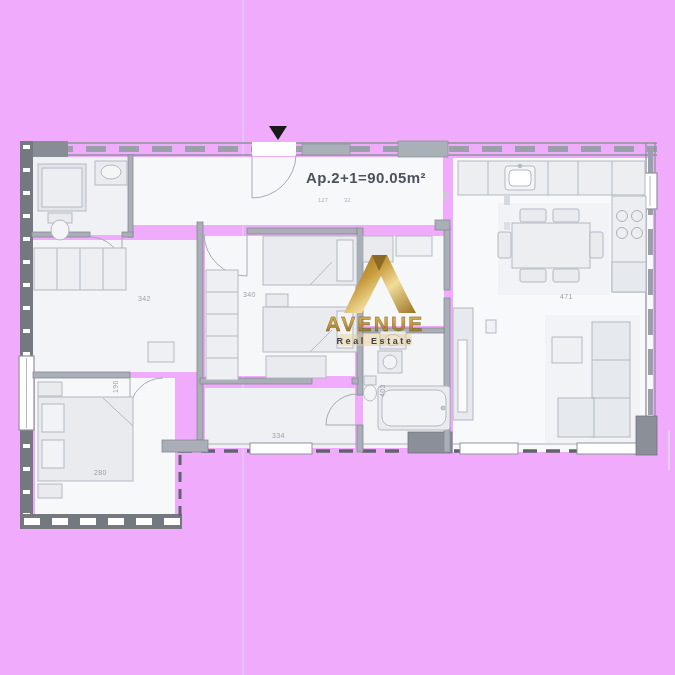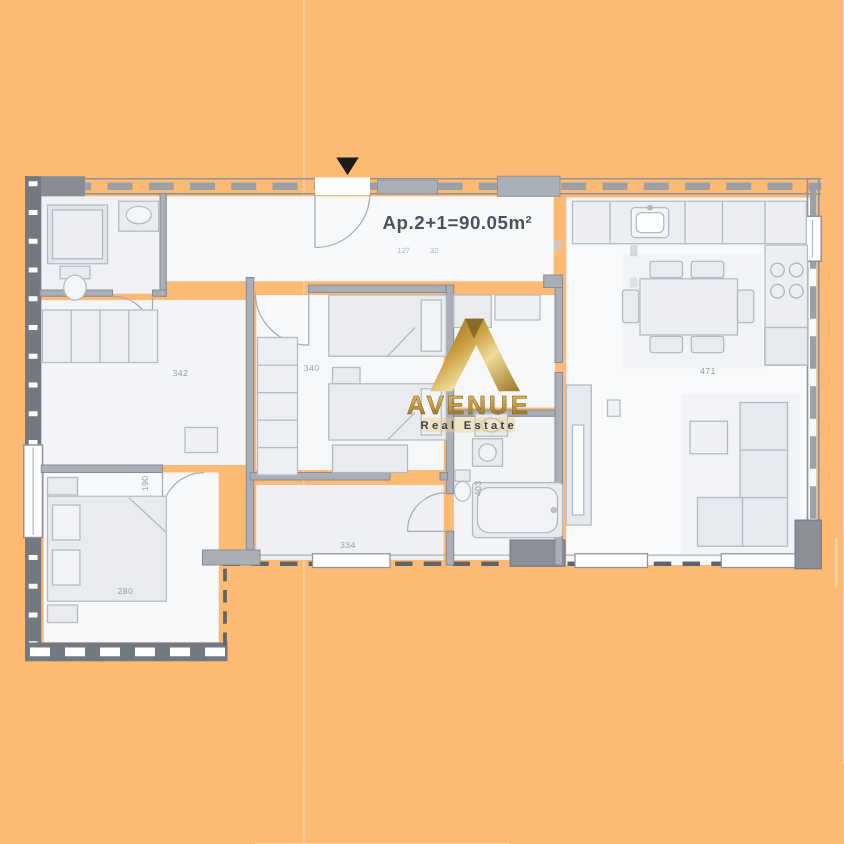--- a/index.html
+++ b/index.html
@@ -1,19 +1,19 @@
 <!DOCTYPE html>
 <html><head>
 <meta charset="utf-8">
 <style>
   html,body{margin:0;padding:0;background:#ffffff;}
   .canvas{
     position:relative;
     width:675px;height:675px;
-    background:#fdba74;
+    background:#f0abfc;
     overflow:hidden;
     font-family:"Liberation Sans", sans-serif;
     text-align:right;
   }
   svg{display:block;}
   text{font-family:"Liberation Sans", sans-serif;}
   .dim-label{fill:#9aa0a8;font-size:7px;letter-spacing:.3px;}
   .dim-label-tiny{fill:#b0b6be;font-size:6px;}
   .title-text{fill:#4d535d;font-size:15px;font-weight:bold;letter-spacing:.4px;}
   .brand-text{font-size:21px;font-weight:bold;letter-spacing:2.2px;stroke:#6e5519;stroke-width:.35px;}

